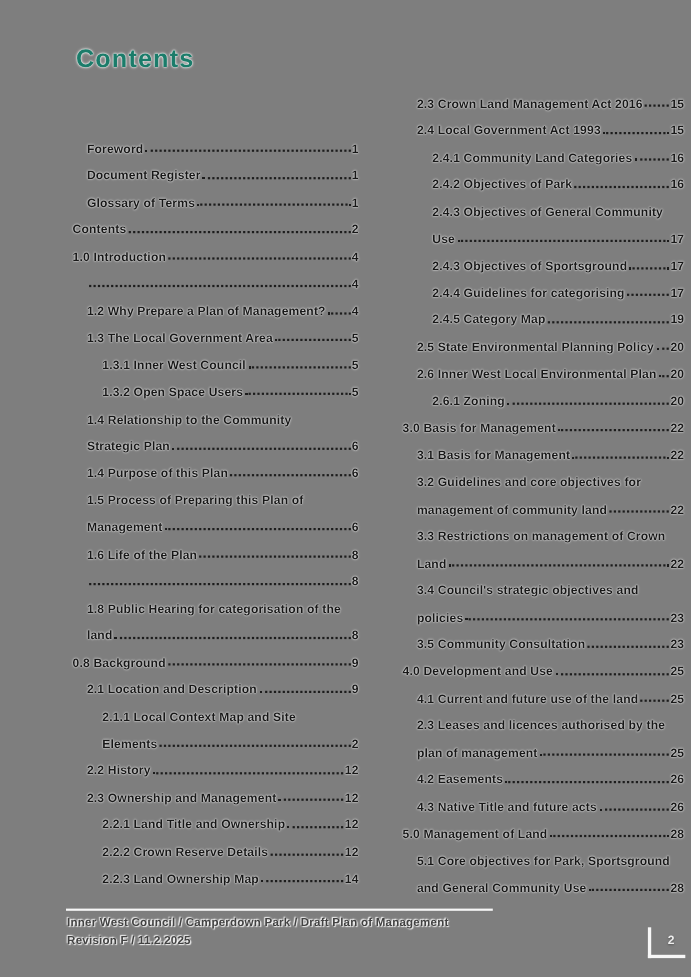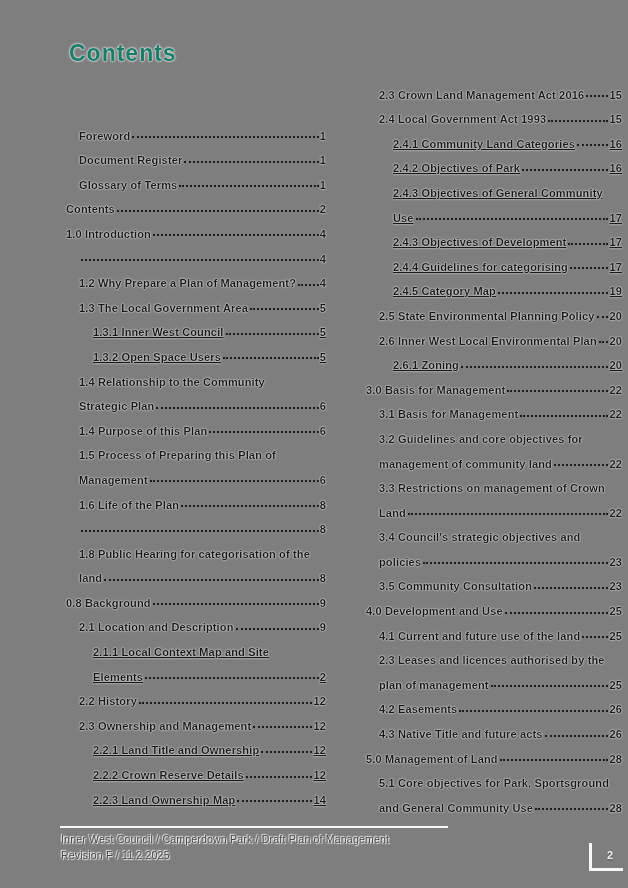--- a/index.html
+++ b/index.html
@@ -18,35 +18,35 @@
   .col{position:absolute;}
   #col-left{left:33px;top:117px;width:260px;}
   #col-right{left:333px;top:76px;width:256px;}
   .entry{cursor:pointer;}
   .line{
     display:flex;align-items:flex-end;height:24.6px;
     font-size:11px;font-weight:600;color:#181818;letter-spacing:.15px;
     text-shadow:0 0 2px rgba(255,255,255,.95),0 0 1px rgba(255,255,255,.9);
   }
   .lvl1 .line{padding-left:13px;}
-  .lvl2 .line{padding-left:27px;text-decoration:underline;}
+  .lvl2 .line{padding-left:27px;}
   .line .t{white-space:nowrap;text-align:right;}
   .line .leader{
     flex:1 1 auto;min-width:6px;align-self:flex-end;
     border-bottom:2px dotted #1c1c1c;
     margin:0 1px 3.5px 2px;height:0;
   }
   .line .pg{white-space:nowrap;}
   .footer-rule{
     position:absolute;left:27px;top:826px;width:388px;height:2px;
     background:#f7f7f7;
   }
   .footer-text{
     position:absolute;left:28px;top:831px;width:420px;
-    font-size:10.5px;line-height:16px;font-weight:400;color:#424242;letter-spacing:.2px;
+    font-size:10.5px;line-height:16px;font-weight:700;color:#424242;letter-spacing:.2px;
     text-shadow:0 0 2px rgba(255,255,255,.95),1px 1px 1px rgba(255,255,255,.85),-1px -1px 1px rgba(255,255,255,.85);
   }
   .corner-bracket{
     position:absolute;left:556px;top:843px;width:34px;height:28px;
     border-left:3px solid #f7f7f7;border-bottom:3px solid #f7f7f7;
     box-sizing:border-box;
   }
   .page-num{
     position:absolute;left:574px;top:849px;
     font-size:11px;font-weight:600;color:#ededed;
@@ -274,21 +274,21 @@
           <span class="t">2.4.3 Objectives of General Community</span>
         </div>
         <div class="line">
           <span class="t">Use</span>
           <span class="leader"></span>
           <span class="pg">17</span>
         </div>
       </div>
       <div class="entry lvl2">
         <div class="line">
-          <span class="t">2.4.3 Objectives of Development</span>
+          <span class="t">2.4.3 Objectives of Sportsground</span>
           <span class="leader"></span>
           <span class="pg">17</span>
         </div>
       </div>
       <div class="entry lvl2">
         <div class="line">
           <span class="t">2.4.4 Guidelines for categorising</span>
           <span class="leader"></span>
           <span class="pg">17</span>
         </div>

